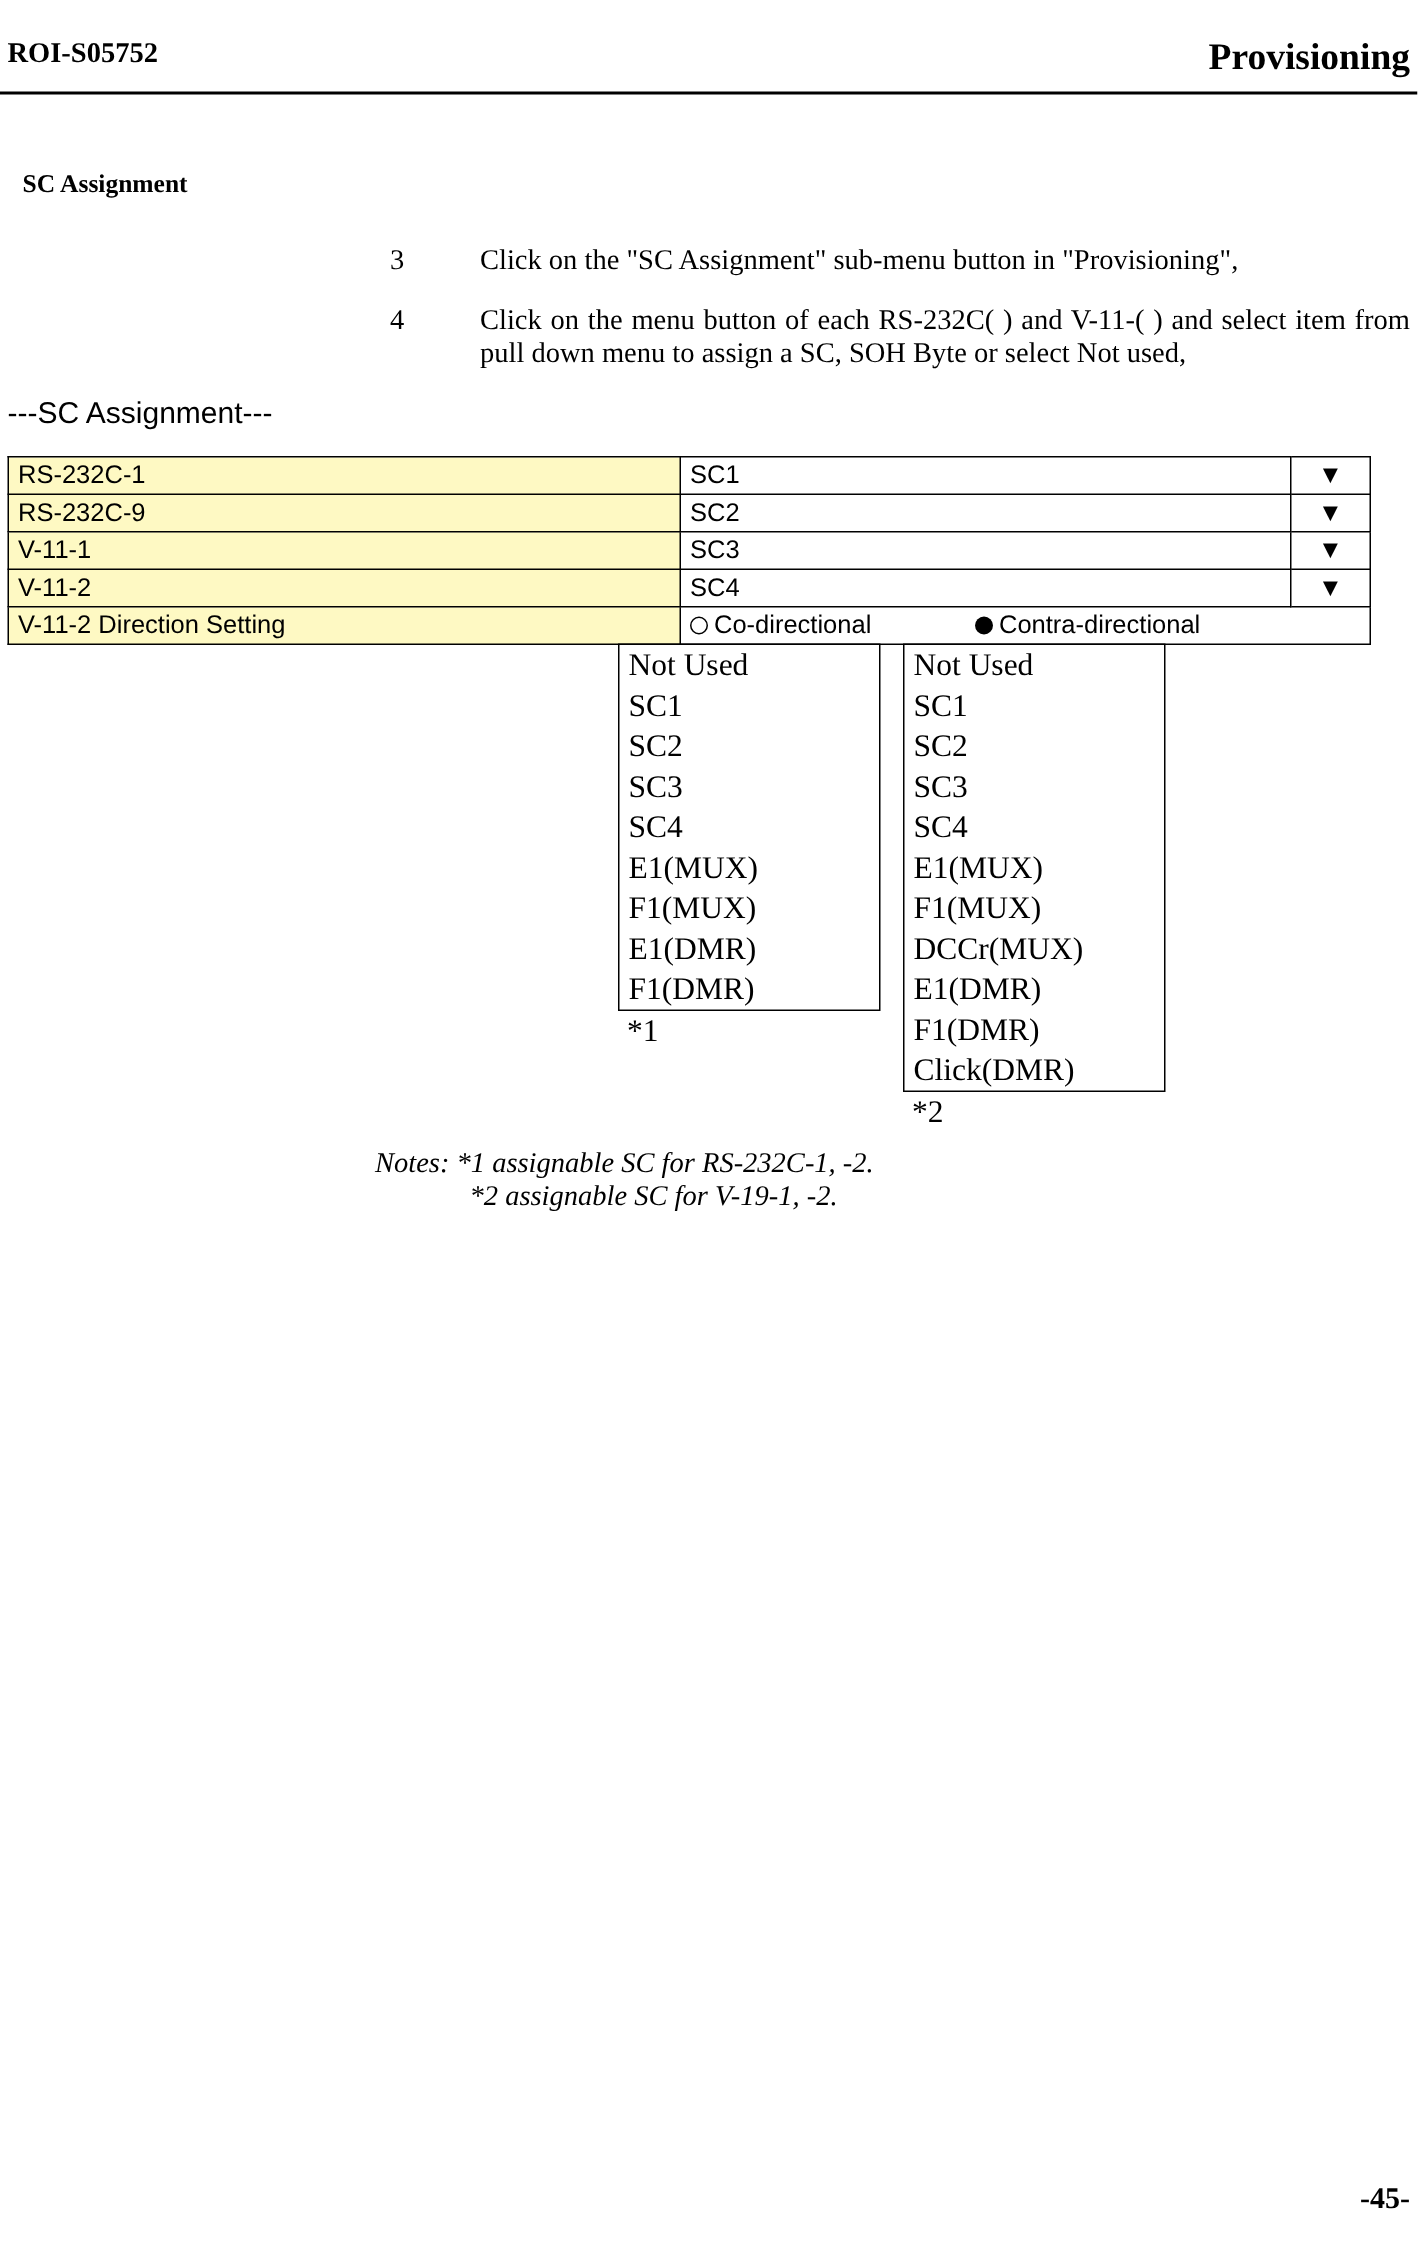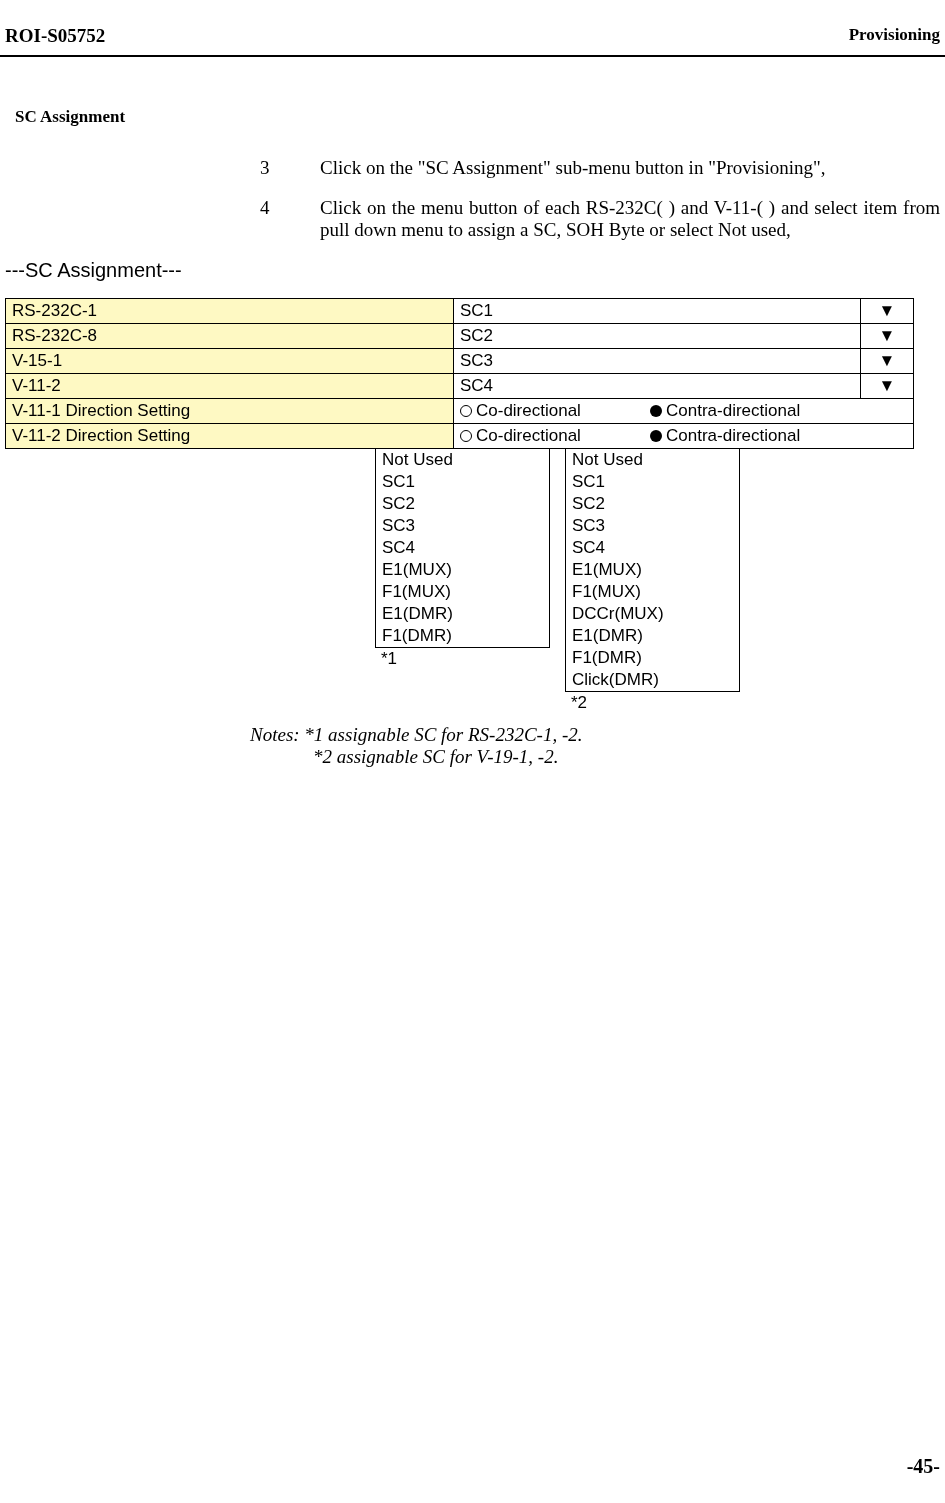--- a/index.html
+++ b/index.html
@@ -22,21 +22,21 @@
       padding: 0 5px 8px 5px;
       border-bottom: 2px solid black;
       margin-bottom: 50px;
     }
     .header-left {
       font-weight: bold;
       font-size: 19px;
     }
     .header-right {
       font-weight: bold;
-      font-size: 17px;
+      font-size: 25px;
     }
     .section-title {
       font-weight: bold;
       font-size: 17px;
       padding-left: 15px;
       margin-bottom: 30px;
     }
     .step-block {
       padding-left: 260px;
       padding-right: 5px;
@@ -111,22 +111,23 @@
       display: inline-block;
       width: 12px;
       height: 12px;
       background: black;
       border-radius: 50%;
     }
     .dropdown-area {
       display: flex;
       padding-left: 375px;
       margin-top: -1px;
-      font-family: Liberation Sans, sans-serif;
-      font-size: 17px;
+      font-family: Liberation Serif, serif;
+      font-size: 21px;
+      margin-left: 37px;
     }
     .dd-box {
       border: 1px solid black;
       width: 175px;
     }
     .dd-box div {
       padding: 1px 6px;
     }
     .dd-col1 {
       margin-right: 15px;
@@ -174,48 +175,33 @@
 <div class="sc-assign-label">---SC Assignment---</div>
 
 <table class="assign-table">
   <tbody>
       <tr>
     <td class="label-cell">RS-232C-1</td>
     <td class="value-cell">SC1</td>
     <td class="arrow-cell">▼</td>
   </tr>
   <tr>
-    <td class="label-cell">RS-232C-8</td>
+    <td class="label-cell">RS-232C-9</td>
     <td class="value-cell">SC2</td>
     <td class="arrow-cell">▼</td>
   </tr>
   <tr>
-    <td class="label-cell">V-15-1</td>
+    <td class="label-cell">V-11-1</td>
     <td class="value-cell">SC3</td>
     <td class="arrow-cell">▼</td>
   </tr>
   <tr>
     <td class="label-cell">V-11-2</td>
     <td class="value-cell">SC4</td>
     <td class="arrow-cell">▼</td>
-  </tr>
-  <tr>
-    <td class="label-cell">V-11-1 Direction Setting</td>
-    <td class="radio-cell" colspan="2">
-      <div class="radio-row">
-        <span class="radio-opt">
-          <span class="circle-empty"></span>
-          <span>Co-directional</span>
-        </span>
-        <span class="radio-opt">
-          <span class="circle-filled"></span>
-          <span>Contra-directional</span>
-        </span>
-      </div>
-    </td>
   </tr>
   <tr>
     <td class="label-cell">V-11-2 Direction Setting</td>
     <td class="radio-cell" colspan="2">
       <div class="radio-row">
         <span class="radio-opt">
           <span class="circle-empty"></span>
           <span>Co-directional</span>
         </span>
         <span class="radio-opt">

